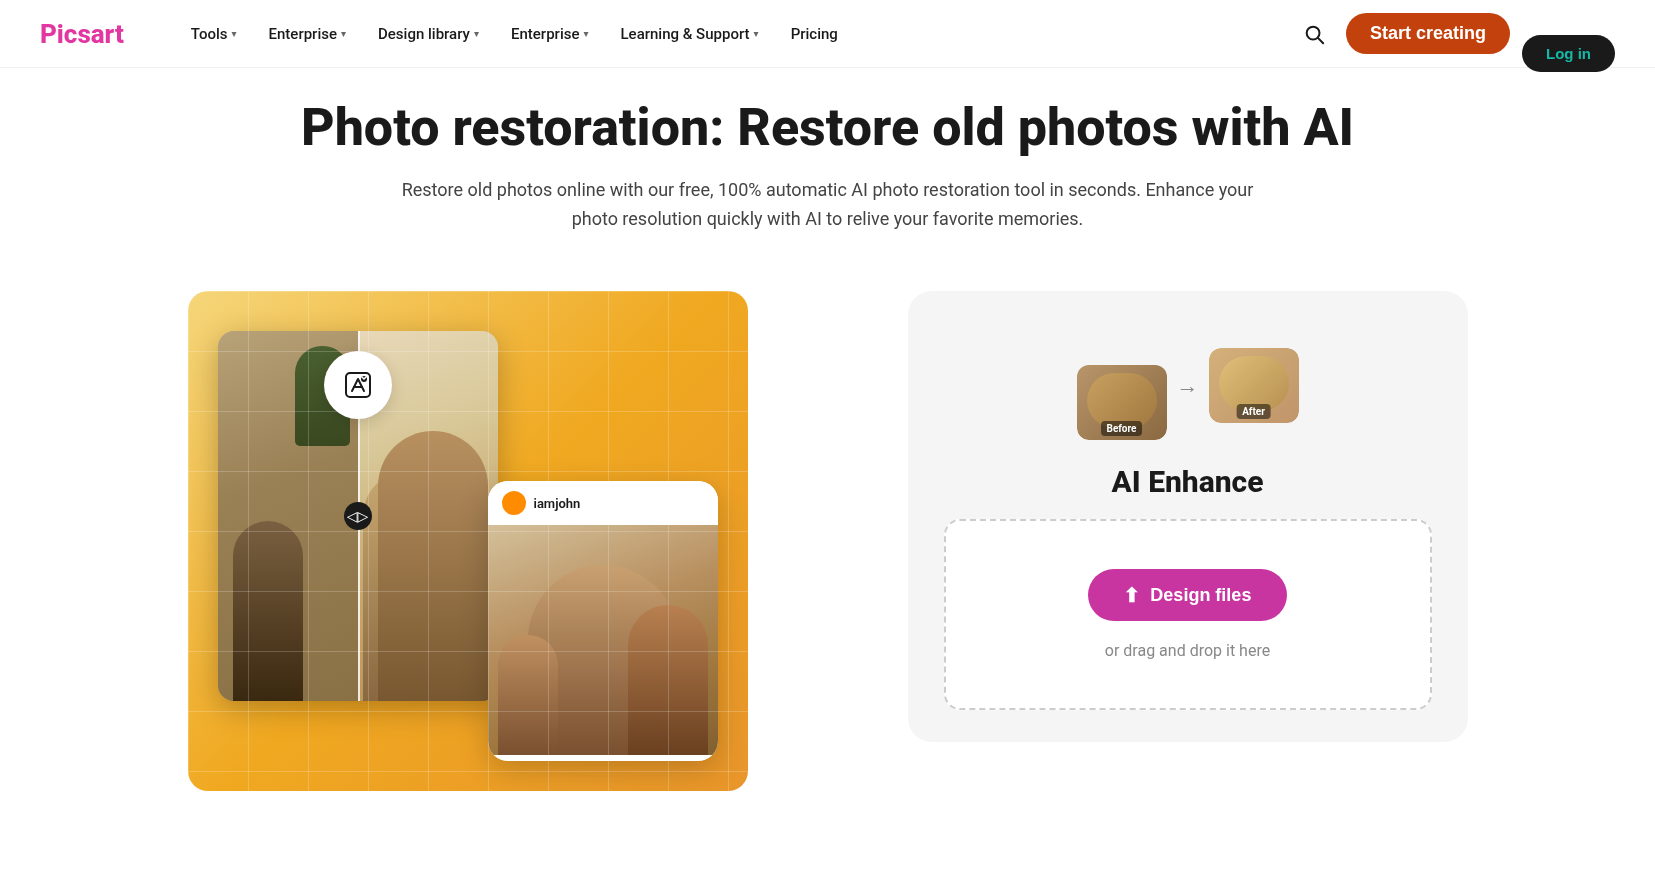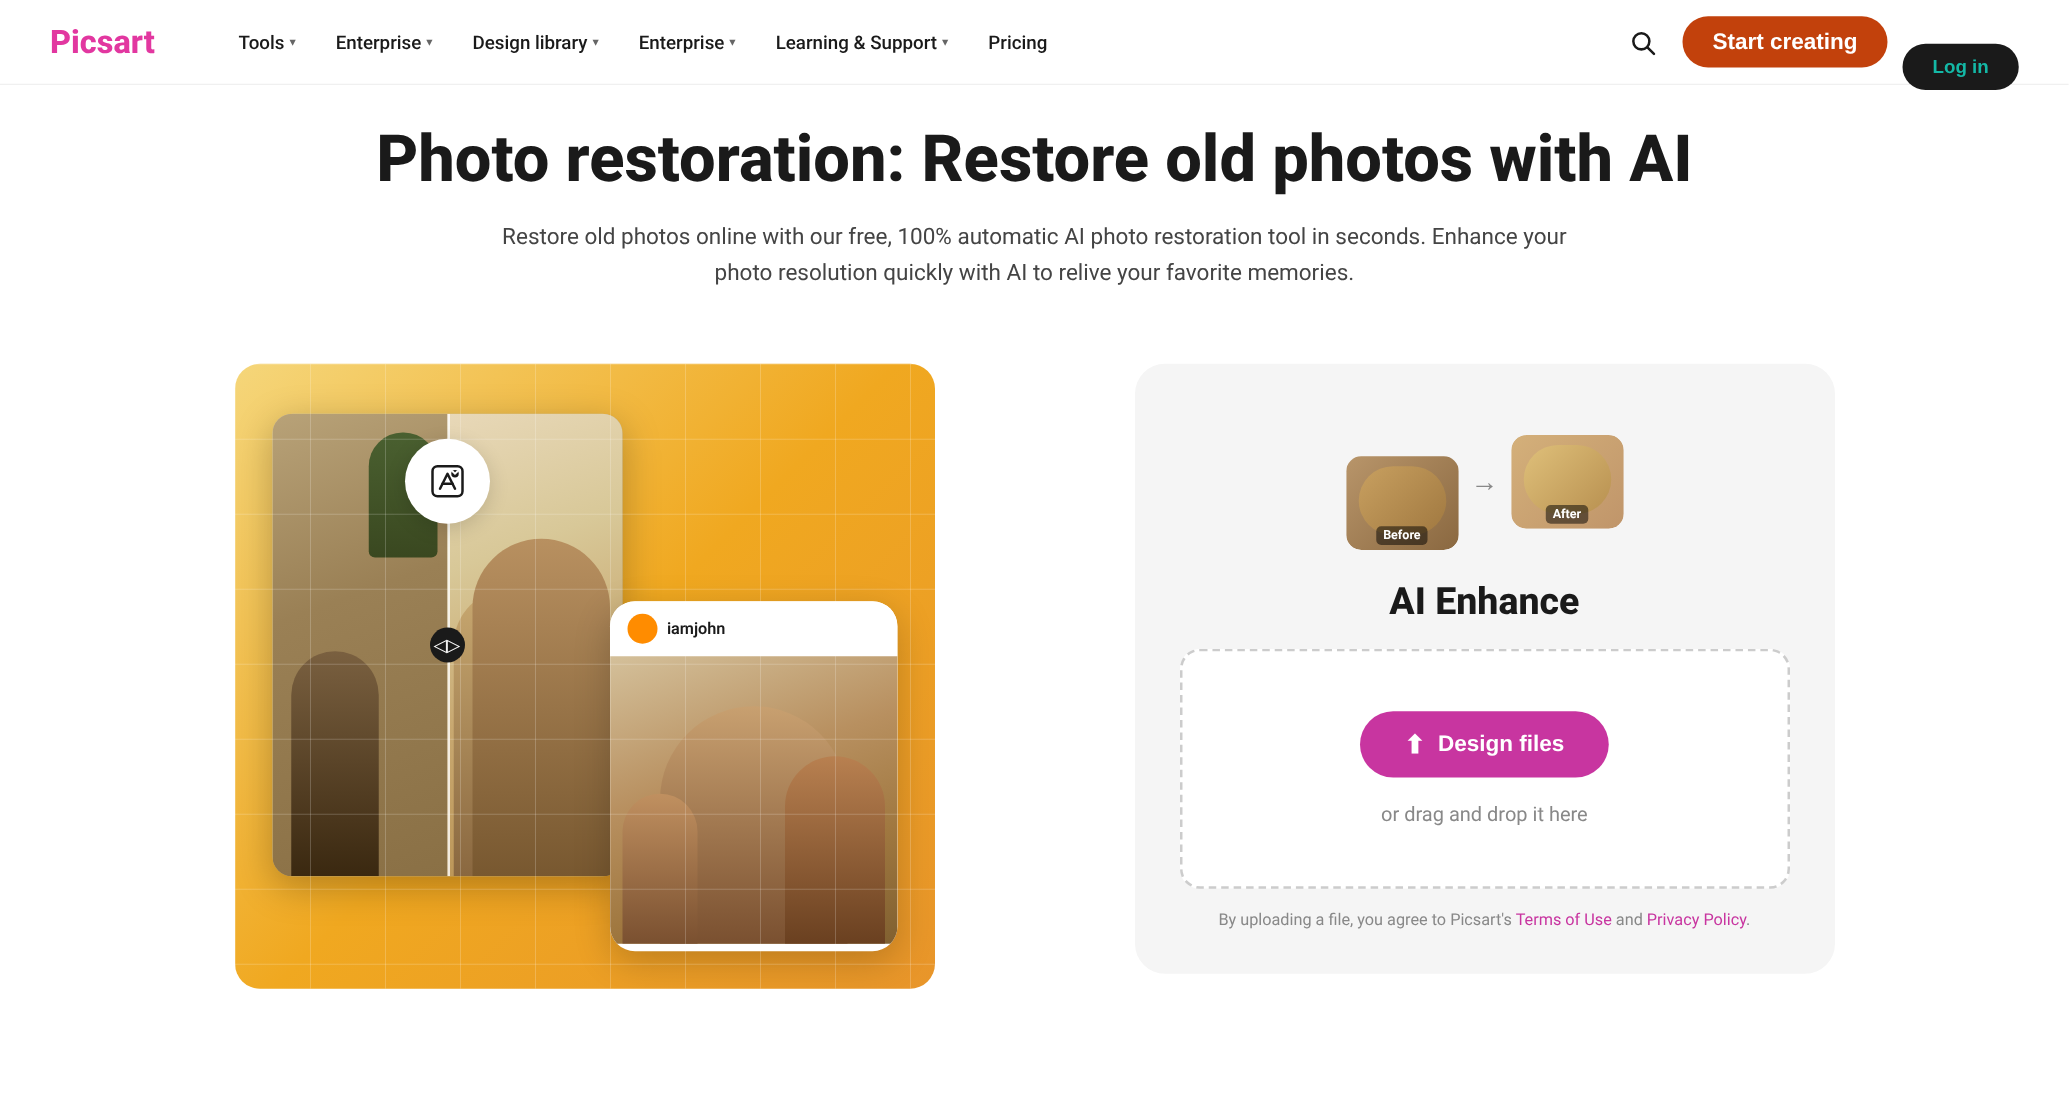--- a/index.html
+++ b/index.html
@@ -550,20 +550,17 @@
         <h2 class="ai-enhance-title">AI Enhance</h2>
 
         <div class="dropzone">
           <button class="browse-btn">
             <span class="upload-icon">⬆</span>
             <span>Design files</span>
           </button>
           <span class="drag-text">or drag and drop it here</span>
         </div>
 
-        <p class="terms-text">
-          <span>By uploading a file, you agree to Picsart's </span><a class="terms-link">Terms of Use</a><span> and </span><a class="terms-link">Privacy Policy</a><span>.</span>
-        </p>
       </div>
     </div>
 
   </div>
 </div>
 
 </body></html>

